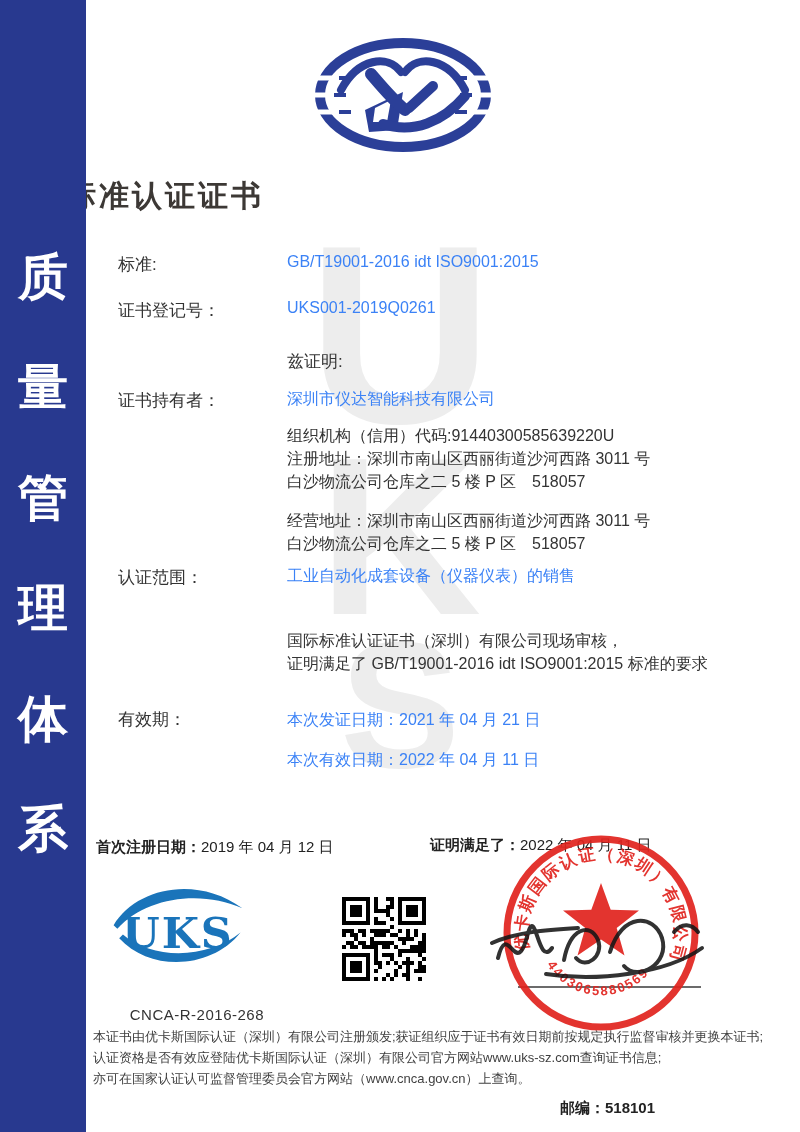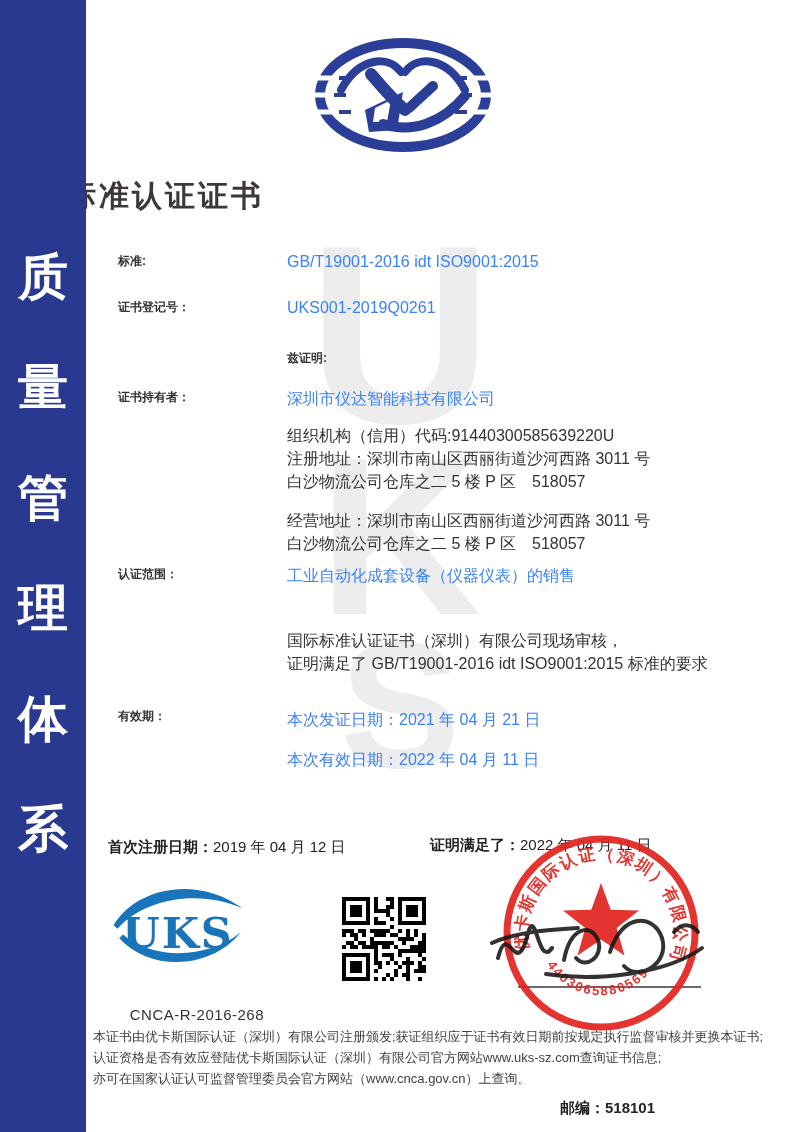--- a/index.html
+++ b/index.html
@@ -1,19 +1,19 @@
 <!DOCTYPE html>
 <html><head>
 <meta charset="utf-8">
 <style>
   html,body{margin:0;padding:0;background:#ffffff;}
   .page{position:relative;width:800px;height:1132px;background:#ffffff;overflow:hidden;
         font-family:"Liberation Sans",sans-serif;color:#3a3a3a;}
   .abs{position:absolute;}
-  .lbl{font-size:12px;font-weight:bold;color:#333;white-space:nowrap;z-index:2;}
+  .lbl{font-size:17px;font-weight:normal;color:#333;white-space:nowrap;z-index:2;}
   .val{font-size:16px;color:#3b82f6;white-space:nowrap;z-index:2;}
   .multi{font-size:16px;color:#333;line-height:23px;white-space:nowrap;z-index:2;}
   .sidebar{position:absolute;left:0;top:0;width:86px;height:1132px;background:#28398f;
            display:flex;flex-direction:column;align-items:center;justify-content:space-between;
            padding:252px 0 278px;box-sizing:border-box;z-index:4;}
   .sidebar span{color:#ffffff;font-size:50px;font-weight:bold;line-height:1;}
   .watermark{position:absolute;left:250px;top:225px;width:300px;display:flex;flex-direction:column;
              align-items:center;color:#ededed;font-weight:bold;z-index:0;user-select:none;}
   .wm-u{font-size:255px;line-height:.86;}
   .wm-k{font-size:225px;line-height:.82;}
@@ -108,21 +108,21 @@
 
   <div class="abs multi" style="left:287px;top:629px">
     <div>国际标准认证证书（深圳）有限公司现场审核，</div>
     <div>证明满足了 GB/T19001-2016 idt ISO9001:2015 标准的要求</div>
   </div>
 
   <div class="abs lbl" style="left:118px;top:708px">有效期：</div>
   <div class="abs val" style="left:287px;top:710px">本次发证日期：2021 年 04 月 21 日</div>
   <div class="abs val" style="left:287px;top:750px">本次有效日期：2022 年 04 月 11 日</div>
 
-  <div class="abs datebar" style="left:108px;top:838px">
+  <div class="abs datebar" style="left:96px;top:838px">
     <b>首次注册日期：</b><span>2019 年 04 月 12 日</span>
   </div>
   <div class="abs datebar" style="left:430px;top:836px">
     <b>证明满足了：</b><span>2022 年 04 月 11 日</span>
   </div>
 
   <svg class="abs" style="left:108px;top:878px;z-index:2" width="140" height="98" viewBox="0 0 150 100">
     <path d="M6,48 C30,8 95,-6 144,30 C100,10 40,18 10,52 Z" fill="#1a74ba"></path>
     <path d="M12,62 C45,98 110,96 142,56 C108,84 48,86 16,58 Z" fill="#1a74ba"></path>
     <text class="uks-serif" x="75" y="72" text-anchor="middle" font-size="46" letter-spacing="2" fill="#1a74ba">UKS</text>

